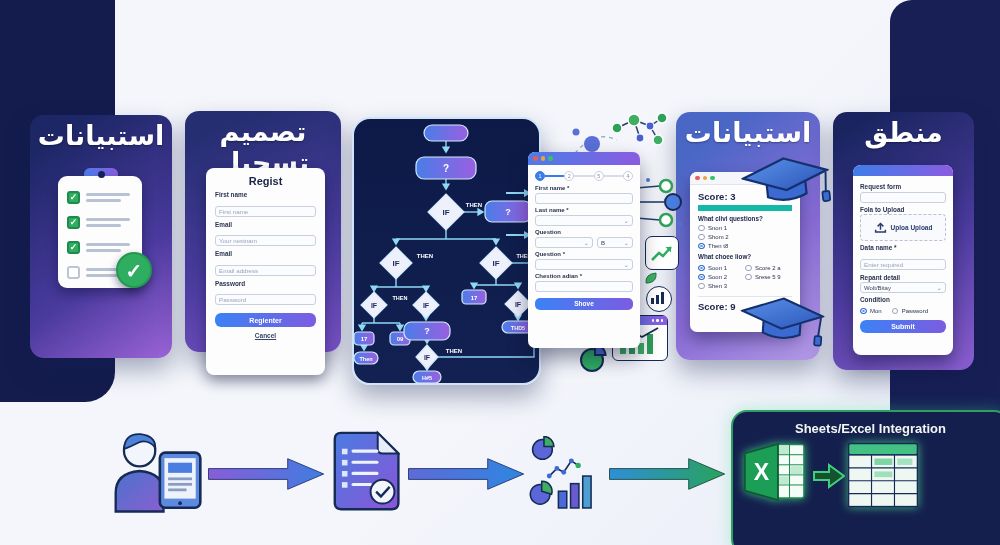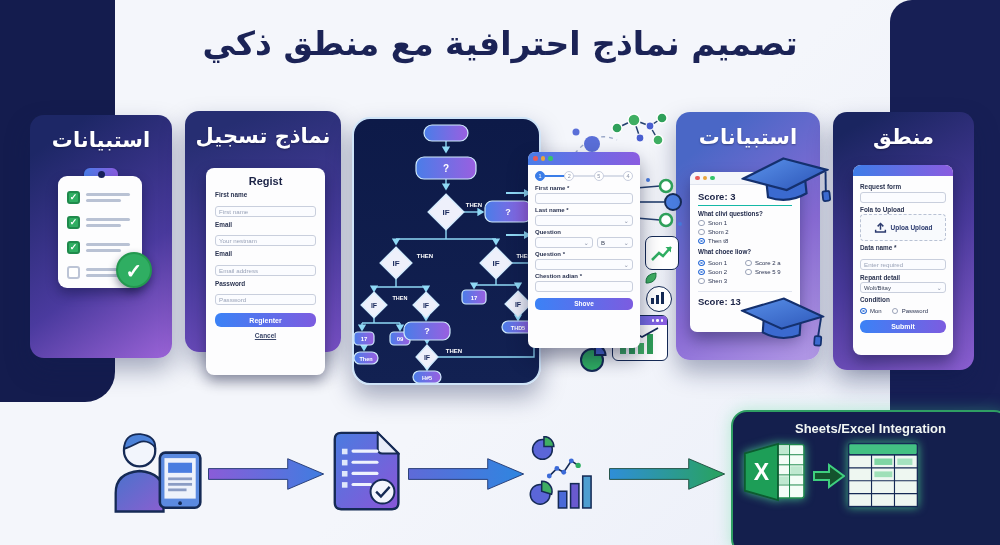--- a/index.html
+++ b/index.html
@@ -15,21 +15,21 @@
     font-family:"DejaVu Sans",sans-serif;font-weight:bold;font-size:33px;letter-spacing:-.5px;}
   
   .panel{position:absolute;border-radius:14px;box-shadow:0 12px 24px rgba(18,28,78,.35);}
   .p-surveys{left:30px;top:115px;width:142px;height:243px;background:linear-gradient(145deg,#1d2766 12%,#4a3a9e 62%,#9c64d8);}
   .p-reg{left:185px;top:111px;width:156px;height:241px;background:linear-gradient(160deg,#262e72 10%,#4a3c9e 58%,#7b52c8);}
   .p-flow{left:352px;top:117px;width:189px;height:268px;background:linear-gradient(180deg,#0d1a48,#122152);
     border:2px solid #cfe4f8;border-radius:18px;box-sizing:border-box;}
   .p-quiz{left:676px;top:112px;width:144px;height:248px;background:linear-gradient(140deg,#4a67c6 15%,#8a6cd6 60%,#b39ae6);}
   .p-req{left:833px;top:112px;width:141px;height:258px;background:linear-gradient(150deg,#1a2560 8%,#4a3a9c 55%,#8a5ed0);}
   .panel-title{width:100%;text-align:center;color:#fff;font-family:"DejaVu Sans",sans-serif;
-    font-weight:bold;font-size:21px;margin-top:13px;text-shadow:0 1px 2px rgba(0,0,20,.35);}
+    font-weight:bold;font-size:27px;margin-top:5px;text-shadow:0 1px 2px rgba(0,0,20,.35);}
   
   .clipboard{left:58px;top:176px;width:84px;height:112px;background:#fdfdfe;border-radius:9px;
     box-shadow:0 6px 12px rgba(10,16,50,.4);}
   .clip{left:84px;top:168px;width:34px;height:15px;background:linear-gradient(90deg,#4a7de8,#8a5ce0);
     border-radius:6px;box-shadow:0 1px 2px rgba(10,16,50,.5);}
   .clip-hole{left:98px;top:171px;width:7px;height:7px;background:#16205a;border-radius:50%;}
   .cl-row{position:absolute;left:9px;display:flex;align-items:center;gap:6px;}
   .cb{width:13px;height:13px;border:2px solid #bcc4d6;border-radius:3px;background:#fff;box-sizing:border-box;
     color:#fff;font-size:9px;line-height:9px;text-align:center;font-weight:bold;}
   .cb[data-checked="true"]{background:#2fae62;border-color:#1f8a4c;}
@@ -74,21 +74,21 @@
   .chev{position:absolute;right:3px;top:0;font-size:6.5px;color:#8a93a8;line-height:10px;}
   .double{display:flex;gap:4px;}
   .double .fw-field{flex:1;} .double .fw-field.small{flex:0 0 36px;padding-left:3px;line-height:10px;}
   .save-btn{height:12px;font-size:6.5px;margin-top:6px;border-radius:5px;}
   
   .quiz-win{left:690px;top:172px;width:110px;height:160px;background:#fdfdfe;border-radius:7px;
     box-shadow:0 8px 16px rgba(10,16,50,.4);z-index:5;}
   .quiz-bar{height:12px;background:#f4f6fb;border-bottom:1px solid #e0e4ee;border-radius:7px 7px 0 0;
     display:flex;align-items:center;padding-left:5px;gap:3px;}
   .quiz-body{padding:4px 8px;}
-  .score{font-size:9.5px;font-weight:bold;color:#1b2346;padding:2px 0 3px;border-bottom:1px solid #14b8a6;}
+  .score{font-size:9.5px;font-weight:bold;color:#1b2346;padding:2px 0 3px;border-bottom:6px solid #14b8a6;}
   .score.bottom{border-bottom:none;border-top:1px solid #e0e4ee;margin-top:4px;padding-top:4px;}
   .q-text{font-size:6.3px;font-weight:bold;color:#20294a;margin:4px 0 2px;}
   .opt{display:flex;align-items:center;gap:3.5px;font-size:6px;color:#2a3350;margin:2.5px 0;}
   .radio{width:6.5px;height:6.5px;border:1.2px solid #9aa3b8;border-radius:50%;background:#fff;
     box-sizing:border-box;flex:0 0 auto;}
   .radio[data-checked="true"]{border:1.6px solid #2f6fd8;background:#2f6fd8;box-shadow:inset 0 0 0 1.2px #fff;}
   .two-col{display:flex;}
   .two-col .col{flex:1;}
   
   .req-card{left:853px;top:165px;width:100px;height:190px;background:#fdfdfe;border-radius:8px;
@@ -117,21 +117,20 @@
     border-radius:50%;z-index:2;}
 </style>
 </head>
 <body>
 
 <div class="stage">
 
   <div class="abs navy-left"></div>
   <div class="abs navy-right"></div>
 
-  <div class="abs main-title">تصميم نماذج احترافية مع منطق ذكي</div>
 
   <div class="panel p-surveys">
     <div class="panel-title">استبيانات</div>
   </div>
   <div class="abs clip"></div>
   <div class="abs clipboard">
     <div class="cl-row" style="top:14px">
       <span class="cb" data-checked="true"></span>
       <span class="cl-lines">
           <span class="cl-l1"></span>
@@ -157,21 +156,21 @@
       <span class="cl-lines">
           <span class="cl-l1"></span>
           <span class="cl-l2"></span>
         </span>
     </div>
   </div>
   <div class="abs clip-hole"></div>
   <div class="abs big-check">✓</div>
 
   <div class="panel p-reg">
-    <div class="panel-title">نماذج تسجيل</div>
+    <div class="panel-title">تصميم تسجيل</div>
   </div>
   <div class="abs reg-card">
     <div class="reg-title">Regist</div>
     <div class="f-label">First name</div>
     <input class="f-input" placeholder="First name" style="">
     <div class="f-label">Email</div>
     <input class="f-input" placeholder="Your nestnam" style="">
     <div class="f-label">Email</div>
     <input class="f-input" placeholder="Email address" style="">
     <div class="f-label">Password</div>
@@ -421,21 +420,21 @@
           <div class="opt">
             <span class="radio" data-checked="false"></span>
             <span>Score 2 a</span>
           </div>
           <div class="opt">
             <span class="radio" data-checked="false"></span>
             <span>Srese 5 9</span>
           </div>
         </div>
       </div>
-      <div class="score bottom">Score: 13</div>
+      <div class="score bottom">Score: 9</div>
     </div>
   </div>
 
   <svg class="abs" style="left:742px;top:156px;z-index:6;transform:rotate(-6deg)" width="88" height="54" viewBox="0 0 100 60">
     <defs>
         <linearGradient id="capg" x1="0" y1="0" x2="1" y2="1">
       <stop offset="0" stop-color="#5a92ea"></stop>
           <stop offset="1" stop-color="#2c55b8"></stop>
         </linearGradient>
       </defs>

